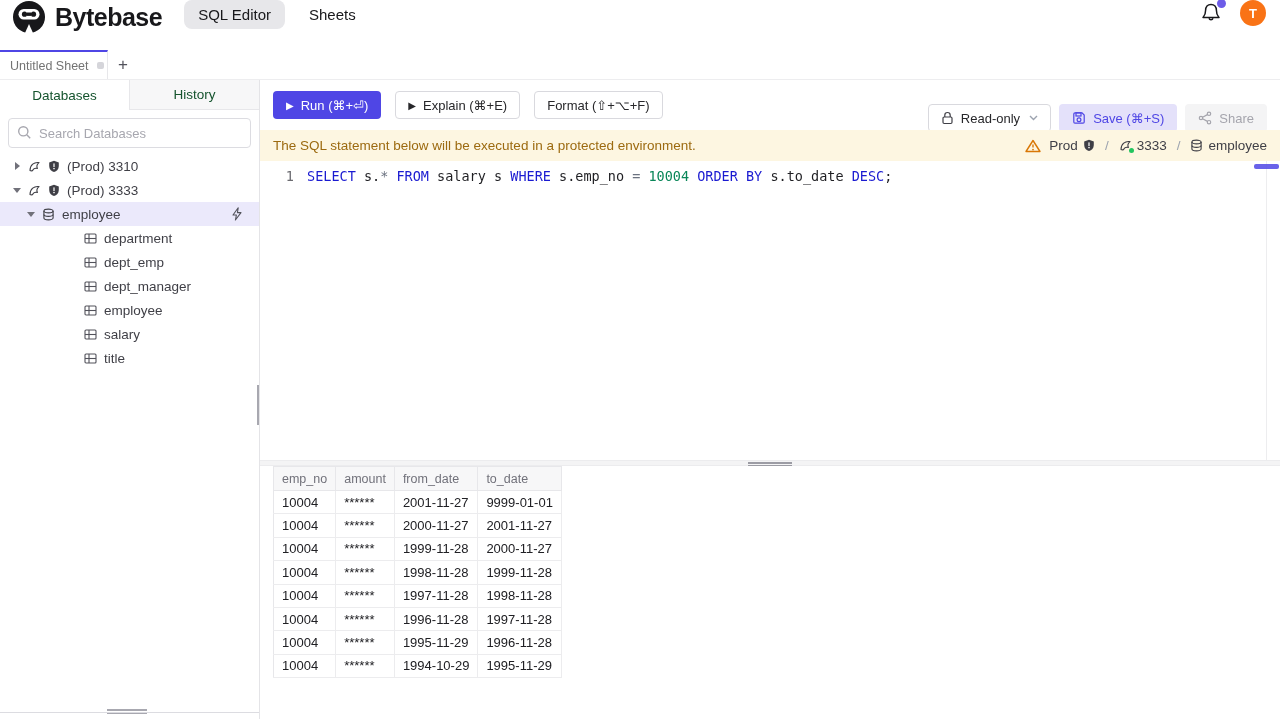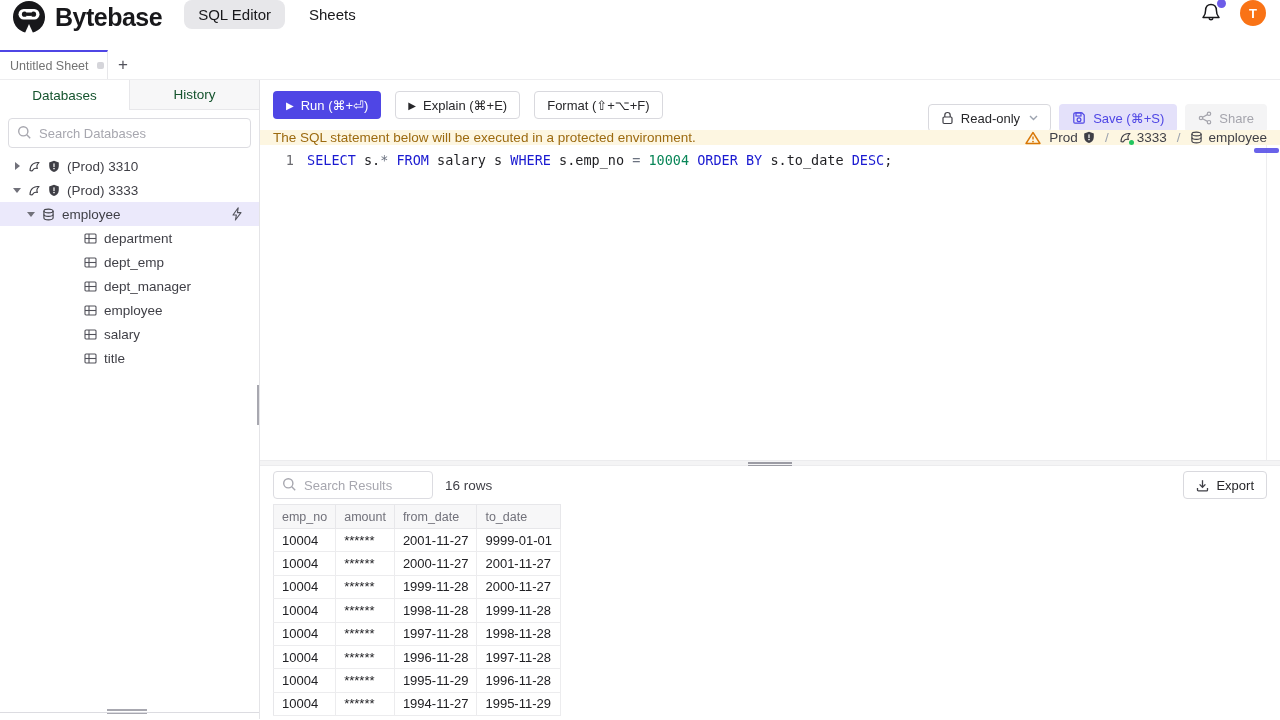--- a/index.html
+++ b/index.html
@@ -71,21 +71,21 @@
     border-radius:4px; font-size:13px; cursor:pointer; border:1px solid transparent; white-space:nowrap; }
   .btn .play { font-size:10px; }
   .btn-run { background:#4f46e5; color:#fff; }
   .btn-plain { background:#fff; border-color:#d9d9de; color:#27272a; }
   .toolbar-right { margin-left:auto; display:flex; align-items:flex-end; gap:8px;margin-top:26px; }
   .btn-save { background:#e4e1fa; color:#4f46e5; }
   .btn-share { background:#f4f4f5; color:#a5a5ad; }
   .caret-down-sm { margin-left:2px; }
 
   
-  .banner { height:15px; background:#fdf6e1; display:flex; align-items:center; padding:0 13px; font-size:13.5px; }
+  .banner { height:31px; background:#fdf6e1; display:flex; align-items:center; padding:0 13px; font-size:13.5px; }
   .banner-msg { color:#9c6a10; }
   .banner-right { margin-left:auto; display:flex; align-items:center; gap:8px; color:#3f3f46; font-size:13.5px; }
   .banner-sep { color:#9ca3af; padding:0 2px; }
   .env-chip { display:flex; align-items:center; gap:5px; }
   .mysql-wrap { position:relative; }
   .green-dot { position:absolute; right:-2px; bottom:-1px; width:5px; height:5px; border-radius:50%; background:#22c55e; }
 
   
   .editor { flex:1; position:relative; background:#fff; padding-top:5px; overflow:hidden; }
   .code-line { display:flex; font-family:"DejaVu Sans Mono", monospace; font-size:13.5px; line-height:20px; }
@@ -410,40 +410,20 @@
     </div>
 
     <div class="splitter">
       <span class="grip">
           <i></i>
           <i></i>
         </span>
     </div>
 
     <div class="results">
-      <div class="results-header">
-        <div class="search-box results-search">
-          <span class="s-icon" style="top:6px;">
-            <svg width="15" height="15" viewBox="0 0 15 15">
-                <circle cx="6.3" cy="6.3" r="4.6" fill="none" stroke="#a7a7af" stroke-width="1.4"></circle>
-                <line x1="9.8" y1="9.8" x2="13.2" y2="13.2" stroke="#a7a7af" stroke-width="1.4"></line>
-              </svg>
-          </span>
-          <input type="text" placeholder="Search Results" style="">
-        </div>
-        <span class="row-count">16 rows</span>
-        <button class="btn btn-plain btn-export">
-          <svg width="13" height="13" viewBox="0 0 13 13">
-              <line x1="6.5" y1="1.2" x2="6.5" y2="8" stroke="#3f3f46" stroke-width="1.3"></line>
-              <polyline points="3.6,5.4 6.5,8.3 9.4,5.4" fill="none" stroke="#3f3f46" stroke-width="1.3"></polyline>
-              <path d="M1.5 9 V11 a0.9 0.9 0 0 0 0.9 0.9 H10.6 A0.9 0.9 0 0 0 11.5 11 V9" fill="none" stroke="#3f3f46" stroke-width="1.3"></path>
-            </svg>
-          <span>Export</span>
-        </button>
-      </div>
 
       <div class="grid-wrap">
         <table class="grid">
           <thead>
               <tr>
                 <th>emp_no</th>
                 <th>amount</th>
                 <th>from_date</th>
                 <th>to_date</th>
               </tr>
@@ -487,21 +467,21 @@
               </tr>
               <tr>
                 <td>10004</td>
                 <td>******</td>
                 <td>1995-11-29</td>
                 <td>1996-11-28</td>
               </tr>
               <tr>
                 <td>10004</td>
                 <td>******</td>
-                <td>1994-11-27</td>
+                <td>1994-10-29</td>
                 <td>1995-11-29</td>
               </tr>
             </tbody>
         </table>
       </div>
     </div>
 
   </div>
 </div>
 

